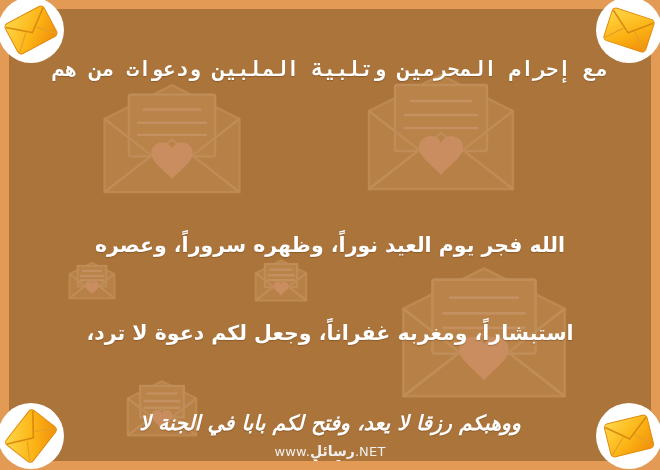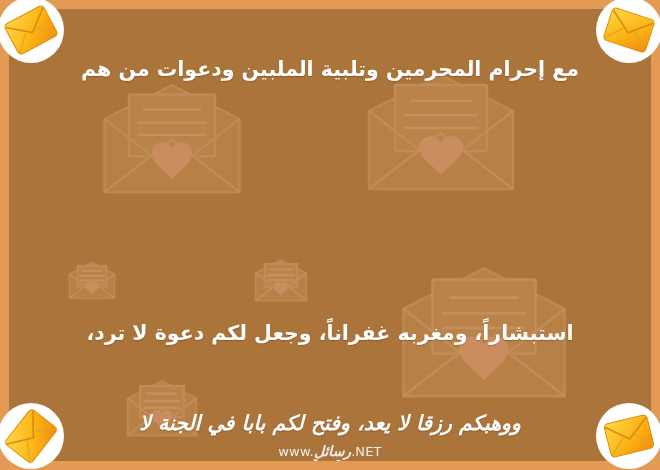--- a/index.html
+++ b/index.html
@@ -50,21 +50,21 @@
     color: #ffffff;
     font-size: 20.5px;
     font-weight: bold;
     letter-spacing: 0px;
     white-space: nowrap;
     text-align: center;
     direction: rtl;
     unicode-bidi: isolate;
     text-shadow: 0 1px 1px rgba(90,50,15,.35);
   }
-  .l1 { top: 48px; }
+  .l1 { top: 48px; font-family: Liberation Mono, monospace; }
   .l2 { top: 136px; }
   .l3 { top: 224px; }
   .l4 { top: 312px; padding-left: 18px; }
   .l5 { top: 402px; font-style: italic; }
   .l6 { top: 440px; }
 
   
   #watermark {
     position: absolute;
     left: 0;
@@ -72,21 +72,20 @@
     width: 642px;
     text-align: center;
     color: #f0efee;
     font-size: 13px;
     direction: ltr;
     letter-spacing: .2px;
   }
   #watermark .wm-ar {
     font-weight: bold;
     font-size: 14px;
-    font-style: italic;
   }
 
   
   .corner {
     position: absolute;
     width: 66px;
     height: 66px;
     border-radius: 50%;
     background: #ffffff;
     display: flex;
@@ -206,20 +205,21 @@
           </g>
           <path d="M8 118 L80 62 L152 118" fill="none" stroke="#c08d58"></path>
           <path d="M8 40 L80 96 L152 40" fill="none" stroke="#c08d58"></path>
         </g>
         <path d="M80 104 C69 92, 58 86, 58 76 C58 69, 64 65, 70 65 C75 65, 79 69, 80 72 C81 69, 85 65, 90 65 C96 65, 102 69, 102 76 C102 86, 91 92, 80 104 Z" fill="#c98d60"></path>
       </svg>
     </div>
 
     <div id="lines">
       <div class="line l1">مع إحرام المحرمين وتلبية الملبين ودعوات من هم</div>
+      <div class="line l3">الله فجر يوم العيد نوراً، وظهره سروراً، وعصره</div>
       <div class="line l4">استبشاراً، ومغربه غفراناً، وجعل لكم دعوة لا ترد،</div>
       <div class="line l5">ووهبكم رزقا لا يعد، وفتح لكم بابا في الجنة لا</div>
       <div class="line l6">يسد</div>
     </div>
 
     <div id="watermark">
       <span>www.</span><span class="wm-ar">رسائل</span><span>.NET</span>
     </div>
   </div>
 

